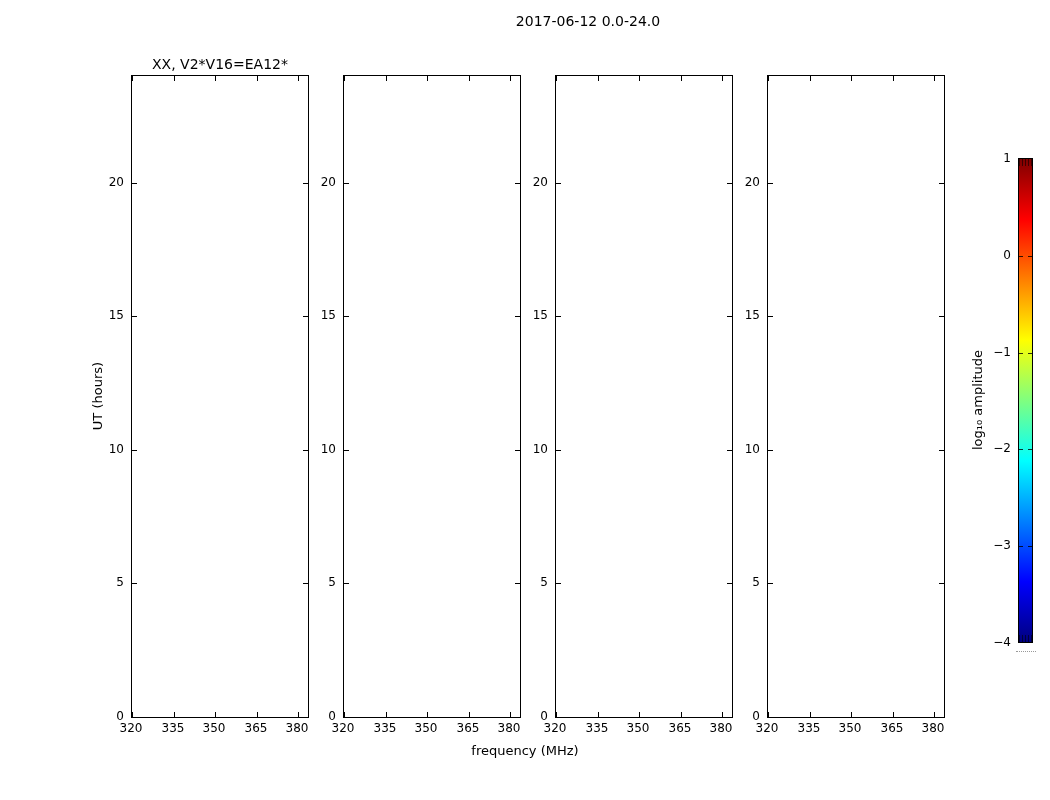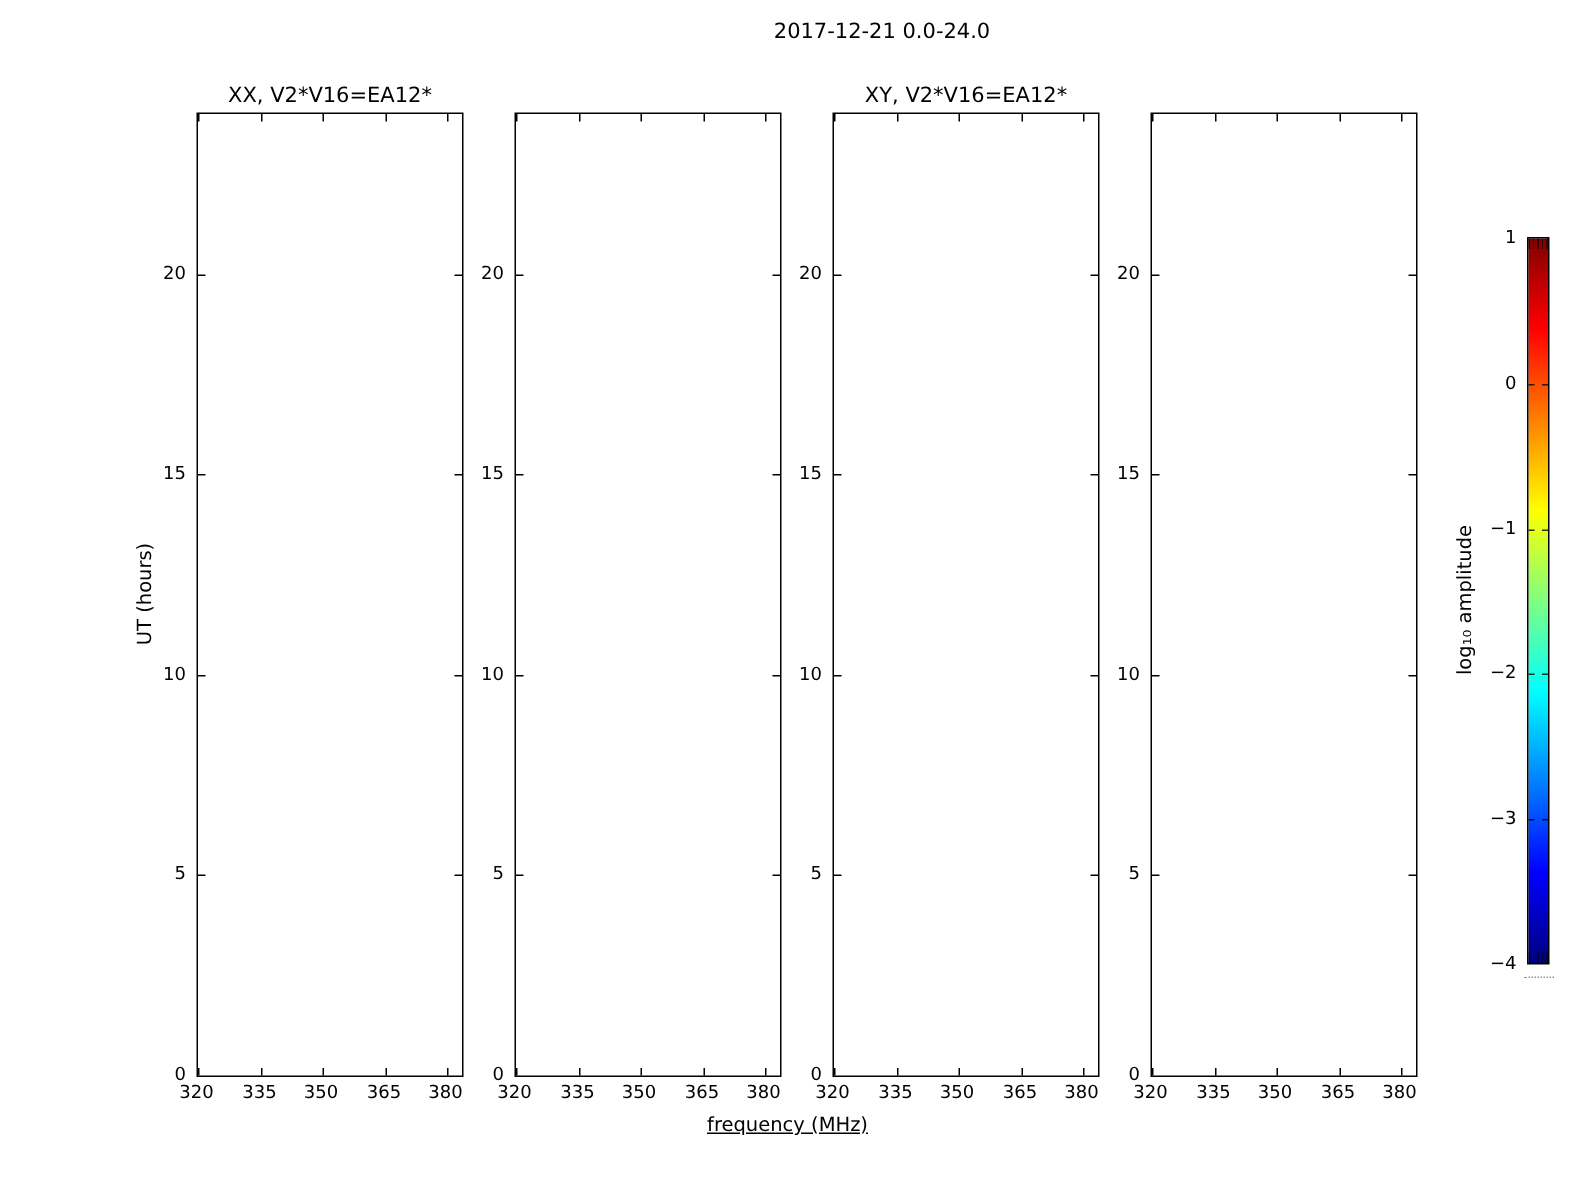--- a/index.html
+++ b/index.html
@@ -39,40 +39,39 @@
   .xt { text-align: center; }
   .yt { text-align: right; }
   .axis-label {
     font-size: 13px; white-space: nowrap;
   }
   .rot {
     transform: translate(-50%, -50%) rotate(-90deg);
   }
   .ctr {
     transform: translateX(-50%);
-    text-decoration: underline;
   }
   #colorbar {
     box-sizing: border-box;
     border: 1px solid #000;
   }
   .cb-hatch {
     position: absolute; left: 0; right: 0; height: 7px;
     background: repeating-linear-gradient(90deg, rgba(0,0,0,0.55) 0 1px, rgba(0,0,0,0) 1px 3px);
   }
   .cb-dotted {
     border-top: 1px dotted #999;
   }
 </style>
 </head>
 <body>
 
 <div id="figure">
 
-  <div class="abs fig-title">2017-12-21 0.0-24.0</div>
+  <div class="abs fig-title">2017-06-12 0.0-24.0</div>
 
   <div id="panels" class="abs" style="left:0;top:0;width:100%;height:100%;">
       <div class="abs panel-title" style="left: 114px; top: 56px; width: 212px;">XX, V2*V16=EA12*</div>
       <div class="abs panel" style="left: 131px; top: 75px; width: 178px; height: 643px;">
         <div class="tick" style="left: 0px; bottom: 0px; width: 1px; height: 5px;"></div>
         <div class="tick" style="left: 0px; top: 0px; width: 1px; height: 5px;"></div>
         <div class="tick" style="left: 42px; bottom: 0px; width: 1px; height: 5px;"></div>
         <div class="tick" style="left: 42px; top: 0px; width: 1px; height: 5px;"></div>
         <div class="tick" style="left: 83px; bottom: 0px; width: 1px; height: 5px;"></div>
         <div class="tick" style="left: 83px; top: 0px; width: 1px; height: 5px;"></div>
@@ -122,21 +121,20 @@
       <div class="tick-label xt" style="left: 323px; top: 721px; width: 40px;">320</div>
       <div class="tick-label xt" style="left: 365px; top: 721px; width: 40px;">335</div>
       <div class="tick-label xt" style="left: 406px; top: 721px; width: 40px;">350</div>
       <div class="tick-label xt" style="left: 448px; top: 721px; width: 40px;">365</div>
       <div class="tick-label xt" style="left: 489px; top: 721px; width: 40px;">380</div>
       <div class="tick-label yt" style="left: 305px; top: 709px; width: 31px;">0</div>
       <div class="tick-label yt" style="left: 305px; top: 575px; width: 31px;">5</div>
       <div class="tick-label yt" style="left: 305px; top: 442px; width: 31px;">10</div>
       <div class="tick-label yt" style="left: 305px; top: 308px; width: 31px;">15</div>
       <div class="tick-label yt" style="left: 305px; top: 175px; width: 31px;">20</div>
-      <div class="abs panel-title" style="left: 538px; top: 56px; width: 212px;">XY, V2*V16=EA12*</div>
       <div class="abs panel" style="left: 555px; top: 75px; width: 178px; height: 643px;">
         <div class="tick" style="left: 0px; bottom: 0px; width: 1px; height: 5px;"></div>
         <div class="tick" style="left: 0px; top: 0px; width: 1px; height: 5px;"></div>
         <div class="tick" style="left: 42px; bottom: 0px; width: 1px; height: 5px;"></div>
         <div class="tick" style="left: 42px; top: 0px; width: 1px; height: 5px;"></div>
         <div class="tick" style="left: 83px; bottom: 0px; width: 1px; height: 5px;"></div>
         <div class="tick" style="left: 83px; top: 0px; width: 1px; height: 5px;"></div>
         <div class="tick" style="left: 125px; bottom: 0px; width: 1px; height: 5px;"></div>
         <div class="tick" style="left: 125px; top: 0px; width: 1px; height: 5px;"></div>
         <div class="tick" style="left: 166px; bottom: 0px; width: 1px; height: 5px;"></div>

